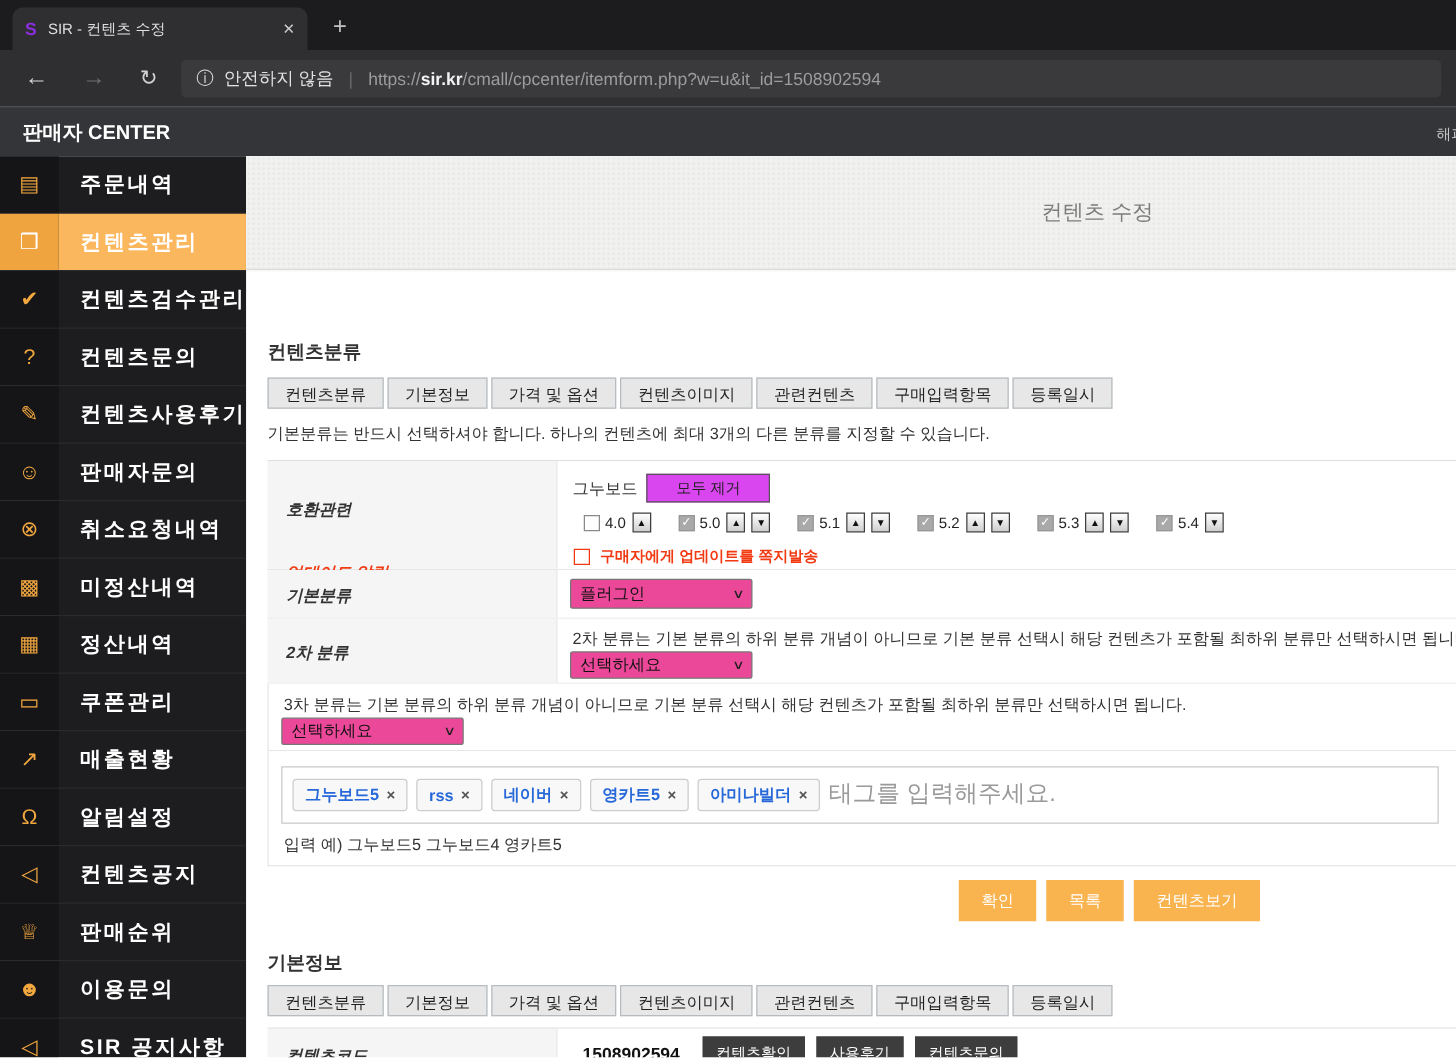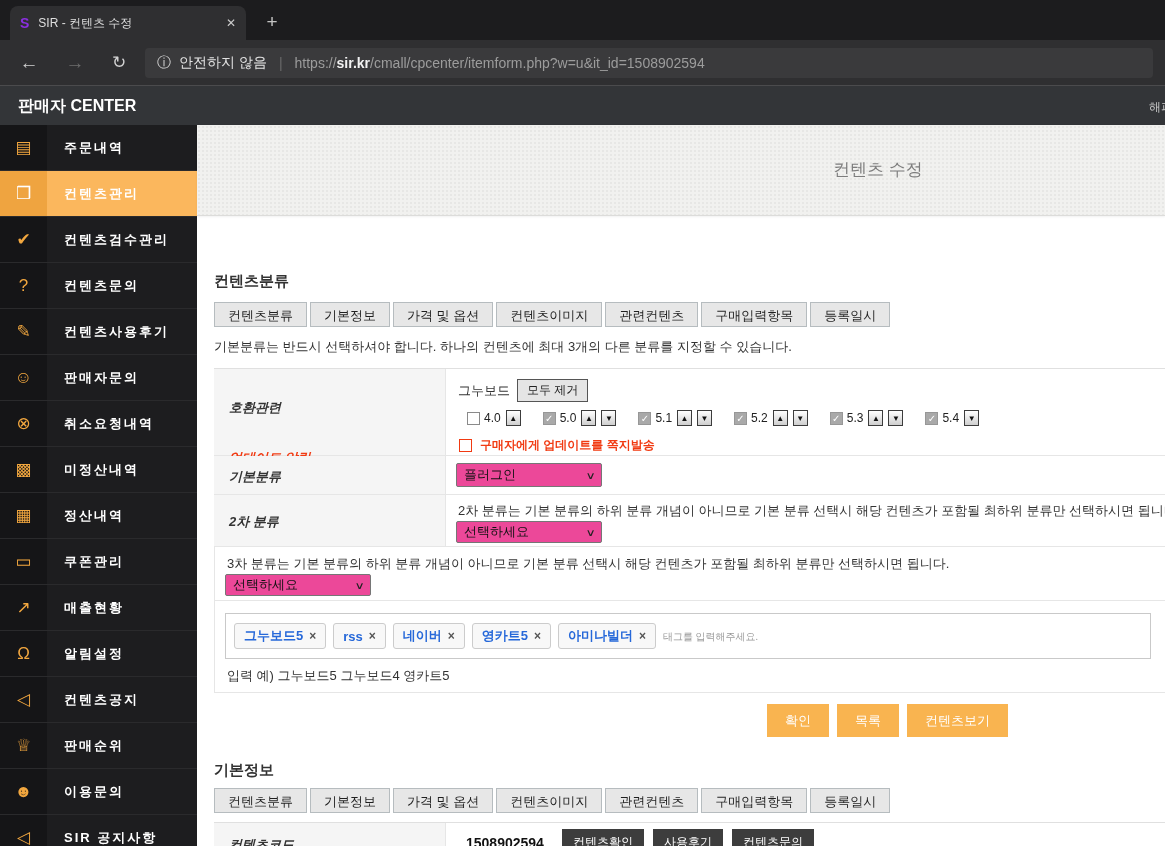--- a/index.html
+++ b/index.html
@@ -36,21 +36,21 @@
                border-top:1px solid #4b4b4d; overflow:hidden; }
   .app-title { position:absolute; left:18px; top:10px; color:#ffffff; font-size:16px; font-weight:bold; }
   .app-right { position:absolute; right:-8px; top:13px; color:#c9c9c9; font-size:12px; white-space:nowrap; }
 
   
   .sidebar { position:absolute; left:0; top:125px; width:197px; height:721px; background:#1d1d1f; overflow:hidden; }
   .sb-item { display:flex; height:46px; border-bottom:1px solid #2a2a2c; cursor:pointer; }
   .sb-icon { width:47px; background:#151517; display:flex; align-items:center; justify-content:center;
              color:#f2a73f; font-size:17px; }
   .sb-label { flex:1; display:flex; align-items:center; padding-left:17px; color:#ffffff;
-              font-size:13px; font-weight:bold; letter-spacing:2px; white-space:nowrap; }
+              font-size:17px; font-weight:bold; letter-spacing:2px; white-space:nowrap; }
   .sb-item.active .sb-icon { background:#efa440; color:#ffffff; }
   .sb-item.active .sb-label { background:#fbb75d; }
 
   
   .main { position:absolute; left:197px; top:125px; width:968px; height:721px; background:#ffffff; }
   .titleband { position:absolute; left:0; top:0; width:100%; height:91px; background:#f1f1ef;
                background-image:radial-gradient(#e7e7e5 1px, transparent 1px); background-size:4px 4px;
                border-bottom:1px solid #dcdcda; box-shadow:0 1px 2px rgba(0,0,0,.06); }
   .page-title { position:absolute; left:636px; top:33px; color:#7d7d7d; font-size:17px; }
 
@@ -64,22 +64,22 @@
   .note { position:absolute; left:17px; font-size:13px; color:#333; }
 
   .ftable { position:absolute; left:17px; right:0; border-top:1px solid #e0e0e0; }
   .frow { display:flex; border-bottom:1px solid #e6e6e6; }
   .fth { width:231px; background:#f5f5f5; position:relative; flex-shrink:0;font-style:italic; }
   .ftd { flex:1; position:relative; border-left:1px solid #e6e6e6; background:#fff; }
   .th-label { position:absolute; left:15px; font-size:13px; font-weight:bold; color:#333; white-space:nowrap; }
   .th-label.red { color:#f13a12; }
 
   .line1 { position:absolute; left:12px; top:10px; display:flex; align-items:center; font-size:13px; color:#333; }
-  .btn-removeall { margin-left:7px; background:#e5e5e5; border:1px solid #555; font-size:12px; color:#222;
-                   padding:2px 9px; cursor:pointer; font-family:"Liberation Sans", sans-serif; }
+  .btn-removeall { margin-left:7px; background:#d946ef; border:1px solid #555; font-size:12px; color:#222;
+                   padding:2px 23px; cursor:pointer; font-family:"Liberation Sans", sans-serif; }
   .ver-row { position:absolute; left:21px; top:41px; display:flex; gap:22px; align-items:center; }
   .ver-group { display:flex; align-items:center; gap:4px; }
   .cb { width:13px; height:13px; background:#fff; border:1px solid #8a8a8a; display:inline-flex;
         align-items:center; justify-content:center; font-size:10px; color:#fff; }
   .cb.cb-checked { background:#a9a9a9; border-color:#979797; }
   .cb.red { border-color:#f13a12; }
   .ver-label { font-size:12px; color:#222; }
   .spin-btn { width:15px; height:16px; border:1px solid #3c3c3c; display:inline-flex; align-items:center;
               justify-content:center; font-size:8px; color:#111;
               background:linear-gradient(#ffffff,#cfcfcf); margin-left:1px; cursor:pointer; }
@@ -91,22 +91,22 @@
             font-size:13px; color:#111; cursor:pointer; }
   .select .chev { margin-left:auto; font-size:10px; color:#222; transform:scaleX(1.4); }
   .cat-desc { position:absolute; left:12px; font-size:13px; color:#333; white-space:nowrap; }
 
   .tagbox { position:absolute; left:10px; right:14px; top:12px; height:46px; border:1px solid #c9c9c9;
             display:flex; align-items:center; padding-left:8px; gap:7px; background:#fff; }
   .tag { display:inline-flex; align-items:center; background:#f8f8f8; border:1px solid #ccc;
          border-radius:3px; padding:3px 9px; gap:6px; }
   .tag-text { color:#2668d9; font-size:13px; font-weight:bold; }
   .tag-x { color:#555; font-size:12px; font-weight:bold; cursor:pointer; }
-  .tag-input { border:none; outline:none; font-size:10px; color:#737373; flex:1; min-width:120px;
-               font-family:Liberation Serif, serif; background:transparent; }
+  .tag-input { border:none; outline:none; font-size:19px; color:#737373; flex:1; min-width:120px;
+               font-family:Liberation Sans, sans-serif; background:transparent; }
   .tag-input::placeholder { color:#9a9a9a; }
   .tag-example { position:absolute; left:12px; top:66px; font-size:13px; color:#333; }
 
   .action-row { position:absolute; left:570px; display:flex; gap:8px; }
   .btn-orange { background:#f9b450; color:#fff; border:none; font-size:13px; height:33px;
                 padding:0 18px; cursor:pointer; font-family:"Liberation Sans", sans-serif; }
 
   .code-value { font-size:14px; font-weight:bold; color:#111; }
   .btn-dark { background:#3d3d3d; color:#fff; border:none; font-size:12px; padding:5px 11px;
               cursor:pointer; font-family:"Liberation Sans", sans-serif; }

